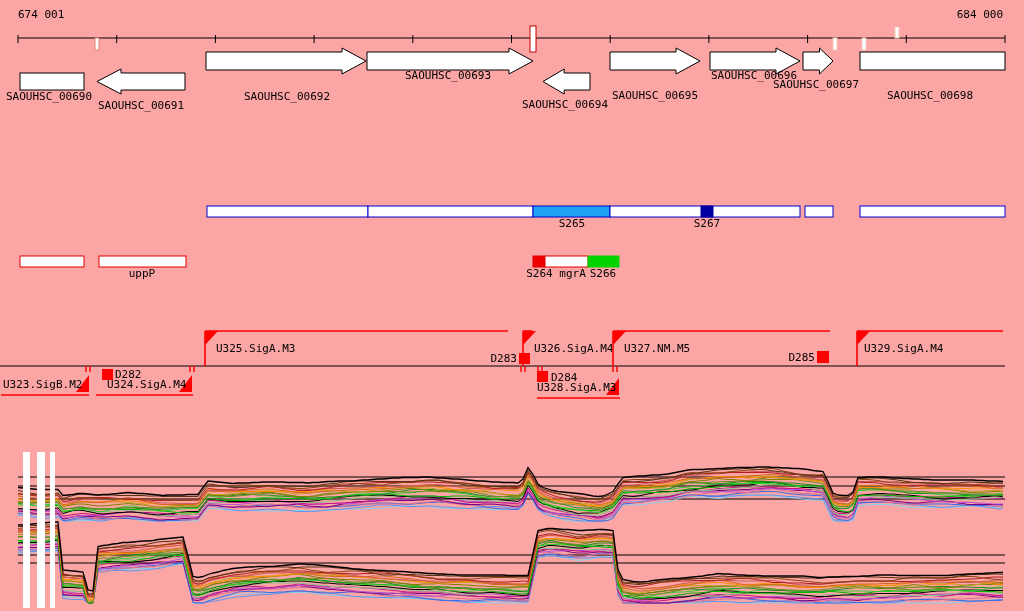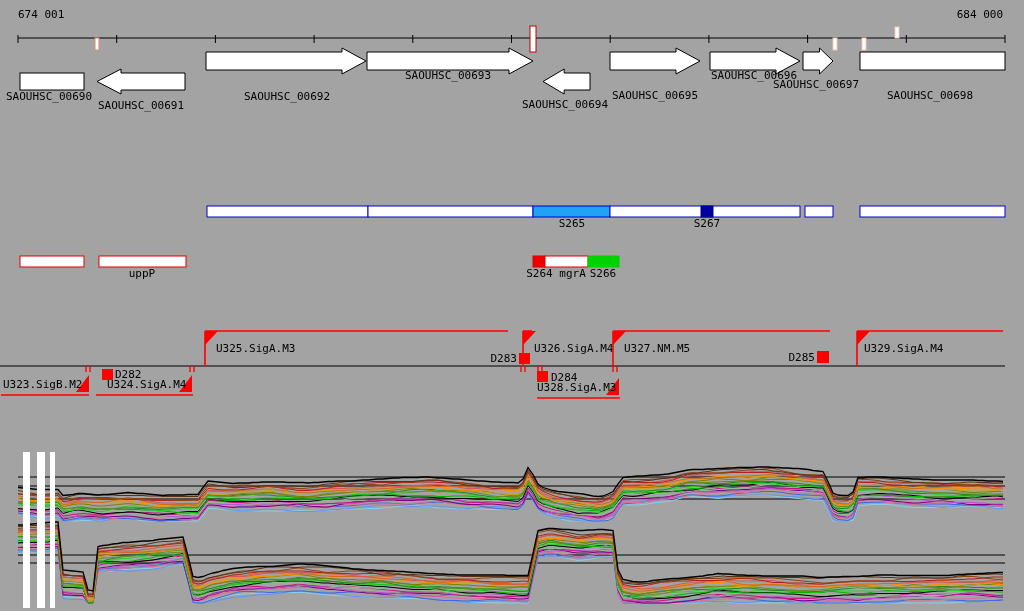--- a/index.html
+++ b/index.html
@@ -1,16 +1,16 @@
 <!DOCTYPE html>
 <html><head>
 <meta charset="utf-8">
 <style>
   html,body{margin:0;padding:0;background:#fff;}
-  #stage{position:relative;width:1024px;height:611px;background:#a3a3a3;overflow:hidden;}
+  #stage{position:relative;width:1024px;height:611px;background:#fca5a5;overflow:hidden;}
   svg text{font:11px "DejaVu Sans Mono", monospace; fill:#000;}
 </style>
 </head>
 <body>
 
 <div id="stage">
   <svg id="scene" width="1024" height="611" viewBox="0 0 1024 611">
     <g id="g-ruler">
       <text x="18" y="18" text-anchor="start">674 001</text>
       <text x="1003" y="18" text-anchor="end">684 000</text>

